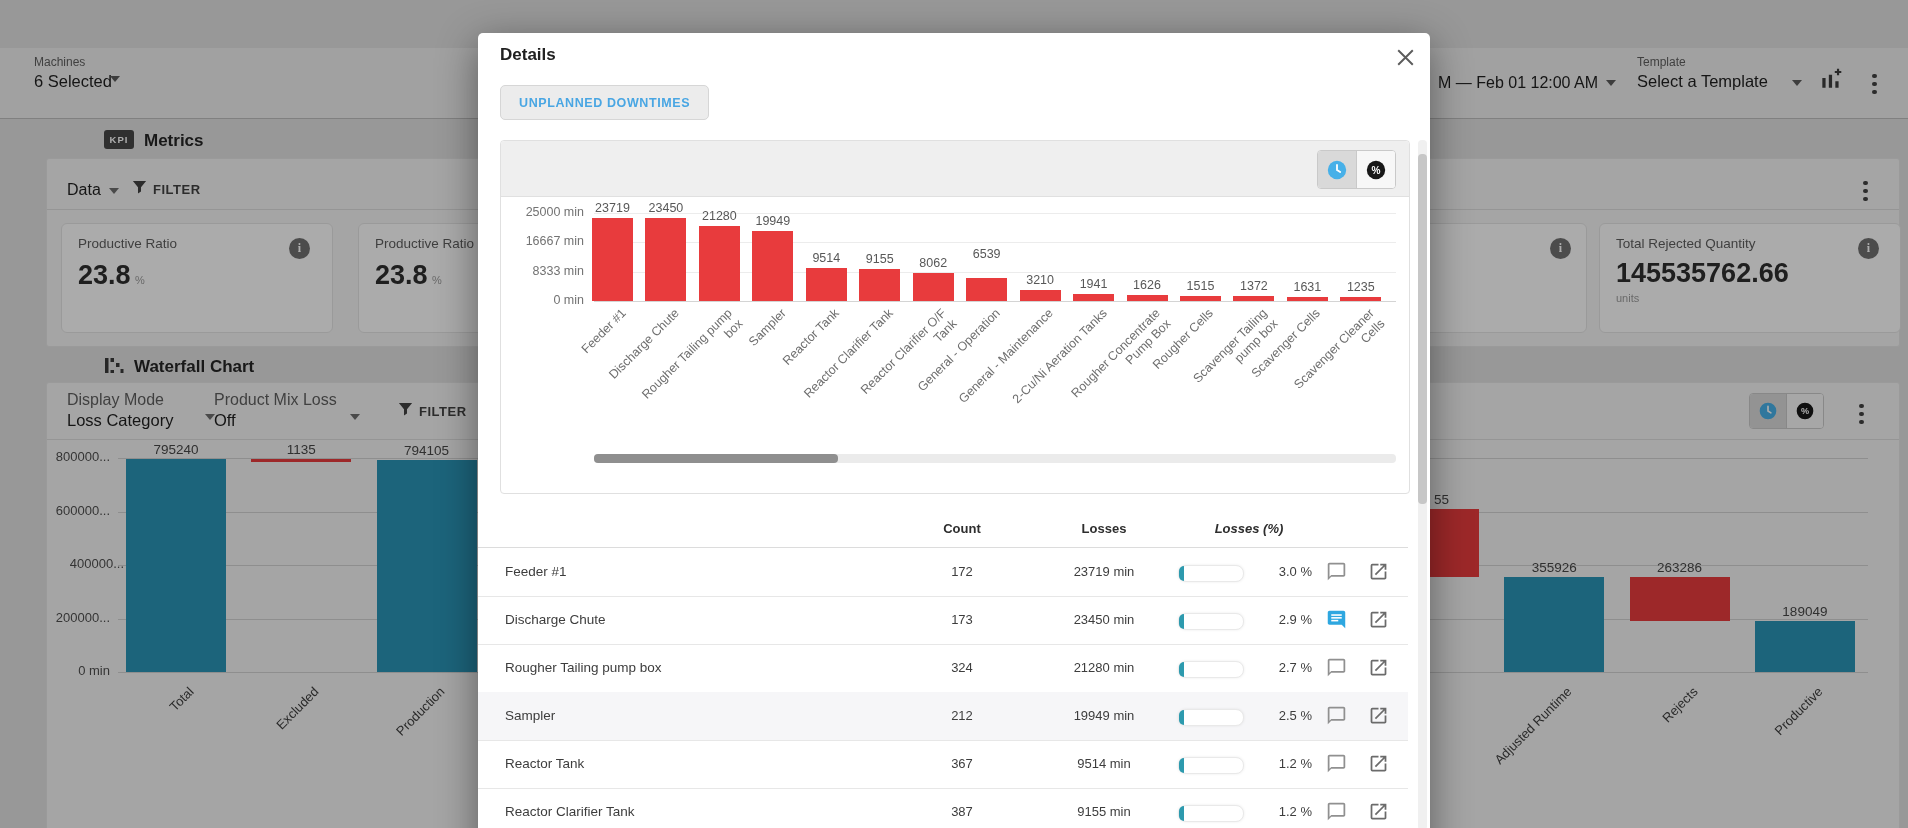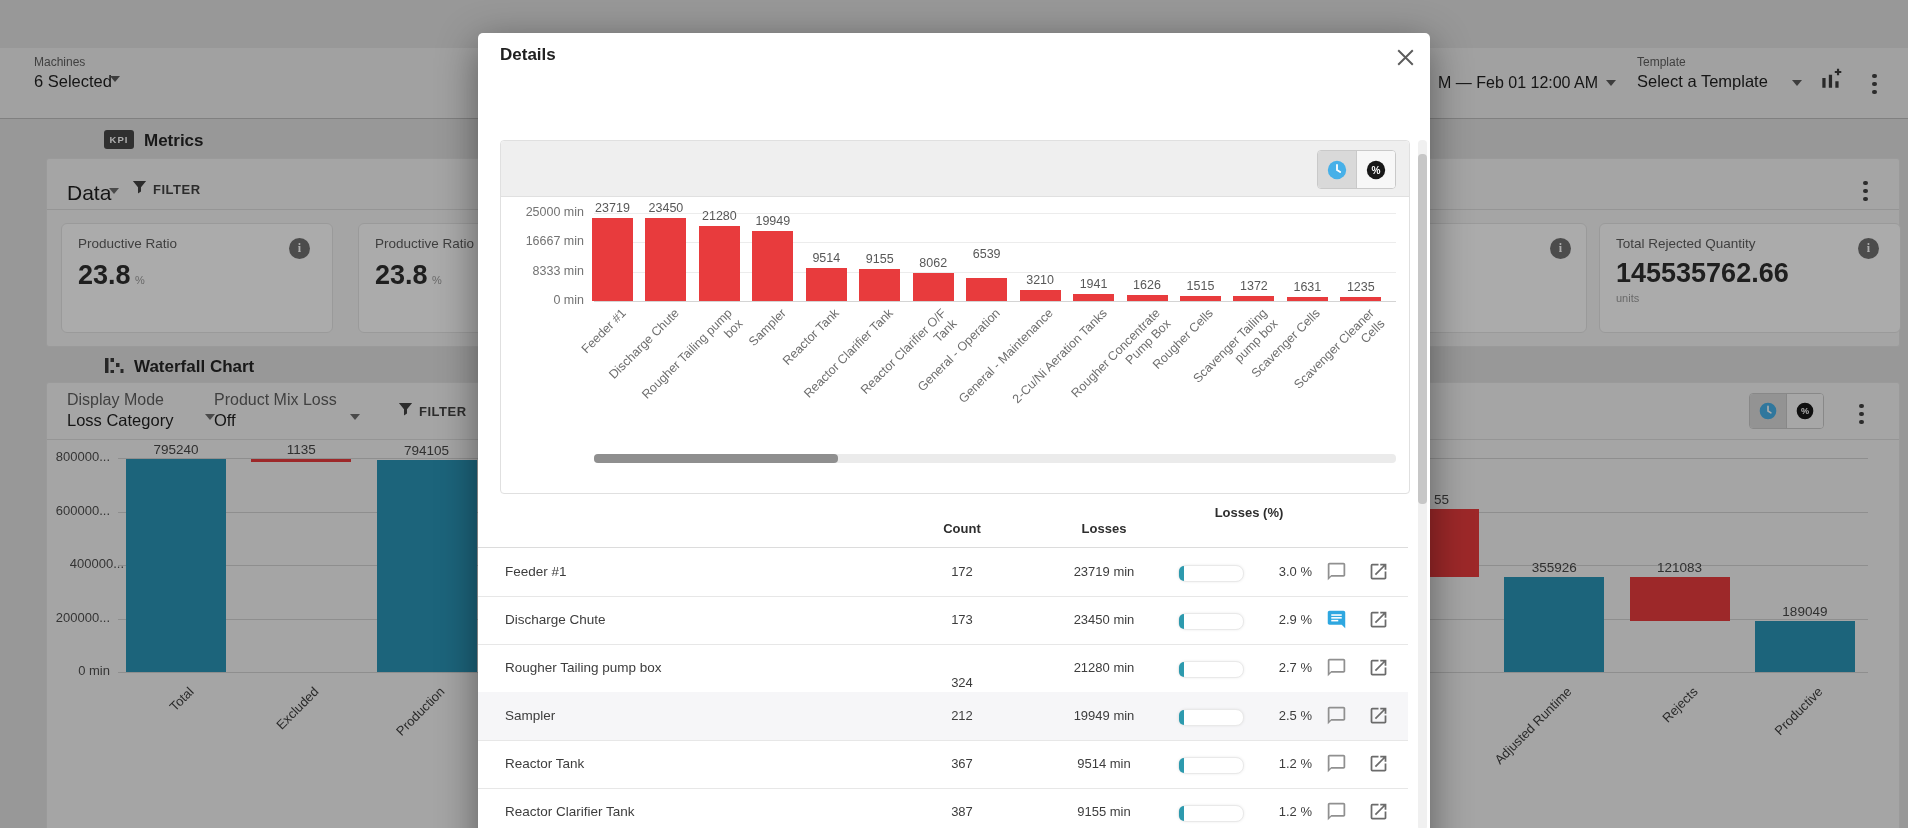--- a/index.html
+++ b/index.html
@@ -111,21 +111,21 @@
         <div></div>
         <div></div>
         <div></div>
       </div>
   </div>
 
   <div class="abs kpi-badge" style="left:104px;top:130px;width:30px;height:19px;z-index:1;">KPI</div>
   <div class="abs section-title" style="left:144px;top:131px;z-index:1;">Metrics</div>
 
   <div class="abs panel" style="left:46px;top:158px;width:1852px;height:187px;">
-    <div class="abs ctl-value" style="left:20px;top:22px;font-size:21px;">Data</div>
+    <div class="abs ctl-value" style="left:20px;top:22px;font-size:16px;">Data</div>
     <div class="abs caret" style="left:62px;top:29px;border-top-color:#6e6e6e;"></div>
     <div class="abs" style="left:84px;top:20px;">
       <svg width="17" height="17" viewBox="0 0 18 18">
           <path fill="#424242" d="M2 2h14l-5.4 6.8v4.4l-3.2 2.2V8.8L2 2z"></path>
         </svg>
     </div>
     <div class="abs filter-txt" style="left:106px;top:23px;">FILTER</div>
     <div class="abs kebab" style="left:1816px;top:18px;">
         <div></div>
         <div></div>
@@ -234,36 +234,37 @@
       <div class="wf-xlabel" style="left: 161.3px; top: 684px;">Excluded</div>
       <div class="wf-bar" style="left: 376.6px; top: 459.577px; width: 100px; height: 212.423px; background: rgb(42, 148, 181);"></div>
       <div class="wf-vallabel" style="left: 376.6px; top: 442.577px; text-align: center;">794105</div>
       <div class="wf-xlabel" style="left: 286.6px; top: 684px;">Production</div>
       <div class="wf-bar" style="left: 1379px; top: 509.012px; width: 100px; height: 67.7775px; background: rgb(232, 59, 61);"></div>
       <div class="wf-vallabel" style="left: 1434px; top: 492.012px; text-align: left;">55</div>
       <div class="wf-bar" style="left: 1504.3px; top: 576.79px; width: 100px; height: 95.2102px; background: rgb(42, 148, 181);"></div>
       <div class="wf-vallabel" style="left: 1504.3px; top: 559.79px; text-align: center;">355926</div>
       <div class="wf-xlabel" style="left: 1414.3px; top: 684px;">Adjusted Runtime</div>
       <div class="wf-bar" style="left: 1629.6px; top: 576.79px; width: 100px; height: 44.6396px; background: rgb(232, 59, 61);"></div>
-      <div class="wf-vallabel" style="left: 1629.6px; top: 559.79px; text-align: center;">121083</div>
+      <div class="wf-vallabel" style="left: 1629.6px; top: 559.79px; text-align: center;">263286</div>
       <div class="wf-xlabel" style="left: 1539.6px; top: 684px;">Rejects</div>
       <div class="wf-bar" style="left: 1754.9px; top: 621.429px; width: 100px; height: 50.5706px; background: rgb(42, 148, 181);"></div>
       <div class="wf-vallabel" style="left: 1754.9px; top: 604.429px; text-align: center;">189049</div>
       <div class="wf-xlabel" style="left: 1664.9px; top: 684px;">Productive</div>
     </div>
 
   <div class="abs" id="overlay"></div>
 
   <div class="abs" id="modal">
     <div class="abs" id="modal-title">Details</div>
     <div class="abs" style="left:914px;top:11px;width:26px;height:26px;display:flex;align-items:center;justify-content:center;">
       <svg width="17" height="17" viewBox="0 0 14 14">
           <path d="M1 1l12 12M13 1L1 13" stroke="#5c5c5c" stroke-width="1.6"></path>
         </svg>
     </div>
+    <div class="abs" id="modal-chip">UNPLANNED DOWNTIMES</div>
 
     <div class="abs" id="dt-card">
       <div class="abs" id="dt-card-header">
         <div class="abs tgl-group" style="left:816px;top:9px;height:37px;">
           <div class="tgl-btn tgl-sel" style="width:38px;">
             <svg width="22" height="22" viewBox="0 0 24 24">
                 <circle cx="12" cy="12" r="10" fill="#47b0e8"></circle>
                 <path d="M12 6.5V12l3.5 2.2" stroke="#fff" stroke-width="2" fill="none" stroke-linecap="round"></path>
               </svg>
           </div>
@@ -337,21 +338,21 @@
         <div class="dt-xlabel" style="left: 718.8px; top: 273px;">Scavenger Cleaner
 Cells</div>
       </div>
 
     <div class="abs hscroll-track" style="left:116px;top:421px;width:802px;height:9px;">
       <div class="hscroll-thumb" style="width:244px;height:9px;"></div>
     </div>
 
     <div class="abs tbl-header" style="left:434px;top:488px;width:100px;">Count</div>
     <div class="abs tbl-header" style="left:566px;top:488px;width:120px;">Losses</div>
-    <div class="abs tbl-header" style="left:711px;top:472px;width:120px;">Losses (%)</div>
+    <div class="abs tbl-header" style="left:711px;top:488px;width:120px;font-style:italic;">Losses (%)</div>
     <div class="abs" style="left:0;top:514px;width:930px;height:1px;background:#dcdcdc;"></div>
 
     <div class="abs" id="dt-table" style="left:0;top:515px;width:952px;height:385px;">
         <div class="tbl-row" style="top: 0px;">
           <div class="tbl-name">Feeder #1</div>
           <div class="tbl-num" style="left: 444px; width: 80px;">172</div>
           <div class="tbl-num" style="left: 566px; width: 120px;">23719 min</div>
           <div class="pill" style="left: 700px; top: 16.5px;">
             <div class="pill-fill" style="width: 5px;"></div>
           </div>
@@ -378,21 +379,21 @@
                 <rect x="6" y="9.2" width="12" height="1.8"></rect>
                 <rect x="6" y="12.4" width="8" height="1.8"></rect>
               </g>
             </svg></div>
           <div class="rowicon" style="left: 890px; top: 13px;"><svg width="21" height="21" viewBox="0 0 24 24">
               <path fill="#6b6b6b" d="M19 19H5V5h7V3H5a2 2 0 0 0-2 2v14a2 2 0 0 0 2 2h14c1.1 0 2-.9 2-2v-7h-2v7zM14 3v2h3.59l-9.83 9.83 1.41 1.41L19 6.41V10h2V3h-7z"></path>
             </svg></div>
         </div>
         <div class="tbl-row" style="top: 96px;">
           <div class="tbl-name">Rougher Tailing pump box</div>
-          <div class="tbl-num" style="left: 444px; width: 80px; margin-top: 15px;">324</div>
+          <div class="tbl-num" style="left: 444px; width: 80px;">324</div>
           <div class="tbl-num" style="left: 566px; width: 120px;">21280 min</div>
           <div class="pill" style="left: 700px; top: 16.5px;">
             <div class="pill-fill" style="width: 5px;"></div>
           </div>
           <div class="tbl-pct" style="left: 774px; width: 60px;">2.7 %</div>
           <div class="rowicon" style="left: 848px; top: 13px;"><svg width="21" height="21" viewBox="0 0 24 24">
               <path fill="#909090" d="M20 2H4c-1.1 0-2 .9-2 2v18l4-4h14c1.1 0 2-.9 2-2V4c0-1.1-.9-2-2-2zm0 14H6l-2 2V4h16v12z"></path>
             </svg></div>
           <div class="rowicon" style="left: 890px; top: 13px;"><svg width="21" height="21" viewBox="0 0 24 24">
               <path fill="#6b6b6b" d="M19 19H5V5h7V3H5a2 2 0 0 0-2 2v14a2 2 0 0 0 2 2h14c1.1 0 2-.9 2-2v-7h-2v7zM14 3v2h3.59l-9.83 9.83 1.41 1.41L19 6.41V10h2V3h-7z"></path>

